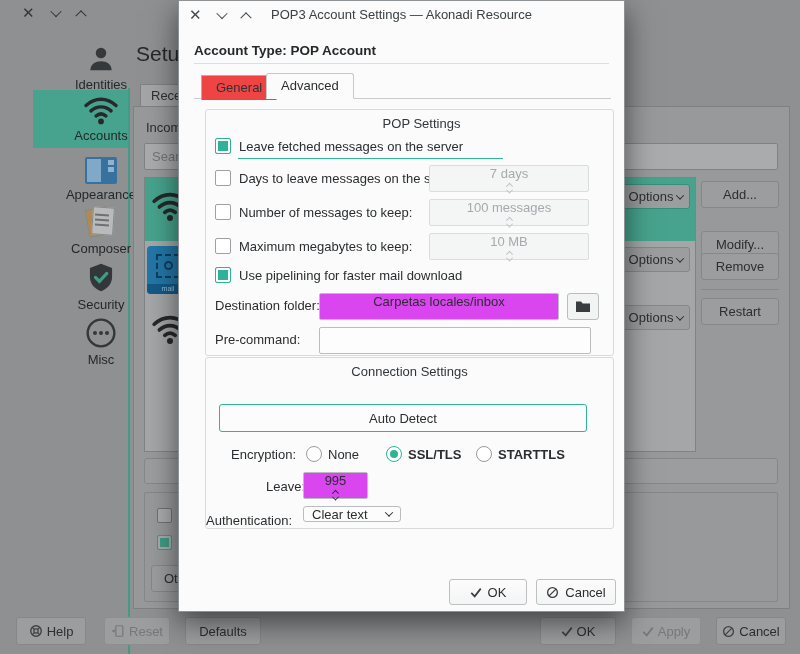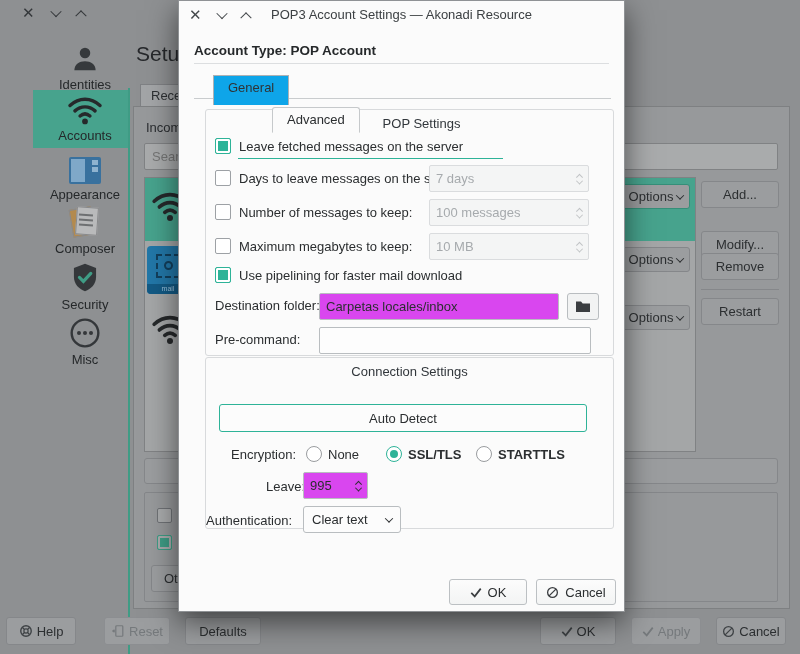--- a/index.html
+++ b/index.html
@@ -11,21 +11,21 @@
   }
   .abs { position:absolute; }
 
   
   .mw-ctl { top:5px; left:22px; display:flex; gap:17px; align-items:center; color:#34373a; }
   .glyph-x { font-size:15px; line-height:1; }
   .chv { display:inline-block; width:8px; height:8px; border-right:1.8px solid currentColor; border-bottom:1.8px solid currentColor; }
   .chv.down { transform:rotate(45deg) translate(-1px,-1px); }
   .chv.up   { transform:rotate(-135deg) translate(-2px,-2px); }
 
-  .side-item { left:0; width:130px; text-align:center; color:#25282a;padding-left:40px; }
+  .side-item { left:16px; width:130px; text-align:center; color:#25282a;padding-left:40px; }
   .side-item .lbl { display:block; margin-top:3px; }
   .side-sel { left:33px; width:97px; height:58px; background:#47a38d; }
   .accent-line { left:128px; top:88px; width:2px; height:566px; background:#3f9c85; }
 
   .mw-heading { left:136px; top:42px; font-size:21px; color:#26282b; white-space:nowrap; }
   .mw-tab { left:140px; top:84px; height:23px; padding:3px 10px; background:#a3a5a7;
             border:1px solid #7f8184; border-bottom:none; white-space:nowrap; overflow:hidden; }
   .mw-frame { left:133px; top:106px; width:657px; height:503px; background:#97999b; border:1px solid #7e8082; }
   .mw-label { white-space:nowrap; overflow:hidden; }
   .mw-field { background:#a9abac; border:1px solid #808284; border-radius:2px; color:#74777a;
@@ -59,51 +59,51 @@
   
   .dialog { left:178px; top:0; width:447px; height:612px; background:#fbfbfb;
             border:1px solid #8f9295; box-shadow:0 10px 28px rgba(0,0,0,.55); color:#2b2e30; }
   .dlg-ctl { top:6px; left:10px; display:flex; gap:16px; align-items:center; color:#45494c; }
   .dlg-title { top:6px; left:0; width:100%; text-align:center; color:#3c4043; }
   .dlg-acct { top:42px; left:15px; font-weight:bold; font-size:13.5px; color:#26292b; }
   .dlg-sep { top:62px; left:15px; width:415px; height:1px; background:#dcdee0; }
 
   .tabbar-line { top:97px; left:15px; width:417px; height:1px; background:#c9ccce; }
   .tab { position:absolute; padding:4px 14px; white-space:nowrap; }
-  .tab.inactive { top:74px; left:34px; height:30px; background:#0ea5e9; border:1px solid #aeb1b4; border-bottom:none; color:#2f3336; }
-  .tab.active { top:72px; left:93px; height:26px; background:#fbfbfb; border:1px solid #c6c9cb; border-bottom:1px solid #fbfbfb;
-                border-radius:3px 3px 0 0; z-index:2;margin-top:34px; }
+  .tab.inactive { top:74px; left:22px; height:25px; background:#ef4444; border:1px solid #aeb1b4; border-bottom:none; color:#2f3336; }
+  .tab.active { top:72px; left:87px; height:26px; background:#fbfbfb; border:1px solid #c6c9cb; border-bottom:1px solid #fbfbfb;
+                border-radius:3px 3px 0 0; z-index:2; }
 
   .group { position:absolute; left:26px; width:409px; border:1px solid #d8dadc; border-radius:3px; background:#fbfbfb; }
   .group-title { text-align:center; padding-top:6px; color:#31363b; }
 
   .dcb { display:inline-block; width:16px; height:16px; background:#fff; border:1px solid #9da1a5; border-radius:2px; flex:none; }
   .dcb.checked { background:#2eb398; border-color:#2eb398; box-shadow:inset 0 0 0 2px #fff; }
   .row { position:absolute; display:flex; align-items:center; gap:8px; white-space:nowrap; }
   .focus-underline { position:absolute; height:1px; background:#2eb398; }
 
   .spin { position:absolute; height:27px; border-radius:2px; display:flex; align-items:center;
-          padding:0 6px; justify-content:space-between; }
+          padding:0 6px; justify-content:space-between;flex-direction:column; }
   .spin.disabled { background:#f4f5f5; border:1px solid #dadcde; color:#a6aaad; }
   .spin.enabled  { background:#d946ef; border:1px solid #b9bdc0; color:#2b2e30; }
   .spin-arrows { display:flex; flex-direction:column; gap:3px; align-items:center; }
   .spin-arrows .chv { width:5px; height:5px; border-width:1.4px; }
   .spin.disabled .spin-arrows { color:#c0c3c5; }
 
   .dfield { position:absolute; height:27px; background:#fdfdfd; border:1px solid #b9bdc0; border-radius:2px;
             font-family:inherit; font-size:13px; color:#2b2e30; padding:0 7px; }
   .icon-btn { position:absolute; height:27px; width:32px; background:#f2f3f3; border:1px solid #b9bdc0;
               border-radius:3px; display:flex; align-items:center; justify-content:center; }
 
   .autodetect { position:absolute; background:#fcfcfc; border:1px solid #2eb398; border-radius:3px;
                 display:flex; align-items:center; justify-content:center; }
   .radio { display:inline-block; width:16px; height:16px; border-radius:50%; background:#fff; border:1px solid #999c9f; position:relative; flex:none; }
   .radio.sel { border-color:#2eb398; }
   .radio.sel::after { content:""; position:absolute; left:3px; top:3px; width:8px; height:8px; border-radius:50%; background:#2eb398; }
-  .combo { position:absolute; height:27px; background:#fcfcfc; border:1px solid #b9bdc0; border-radius:3px;
+  .combo { position:absolute; height:16px; background:#fcfcfc; border:1px solid #b9bdc0; border-radius:3px;
            display:flex; align-items:center; justify-content:space-between; padding:0 8px; }
   .dlg-btn { position:absolute; height:26px; background:linear-gradient(#fcfcfc,#f3f4f4); border:1px solid #bcc0c3;
              border-radius:3px; display:flex; align-items:center; justify-content:center; gap:6px; color:#2b2e30; }
   svg { display:block; }
 </style>
 </head>
 <body>
 
 <div>
 
@@ -229,21 +229,21 @@
       <span class="cb"></span>
       <span>Be</span>
     </div>
     <div class="row" style="left:12px; top:42px;">
       <span class="cb checked-dim"></span>
       <span>De</span>
     </div>
     <div class="mw-btn" style="position:absolute; left:6px; top:72px; width:105px; height:27px; justify-content:flex-start; padding-left:12px;">Othe</div>
   </div>
 
-  <div class="abs mw-btn" style="left:6px; top:617px; width:70px; height:28px;">
+  <div class="abs mw-btn" style="left:16px; top:617px; width:70px; height:28px;">
     <svg width="14" height="14" viewBox="0 0 16 16">
       <circle cx="8" cy="8" r="6" stroke="#3f4346" stroke-width="1.6" fill="none"></circle>
       <circle cx="8" cy="8" r="2.4" stroke="#3f4346" stroke-width="1.4" fill="none"></circle>
       <path d="M4 4l2 2M12 4l-2 2M4 12l2-2M12 12l-2-2" stroke="#3f4346" stroke-width="1.4"></path>
     </svg>
     <span>Help</span>
   </div>
   <div class="abs mw-btn disabled" style="left:104px; top:617px; width:66px; height:28px;">
     <svg width="14" height="14" viewBox="0 0 16 16">
       <rect x="5.5" y="2" width="8" height="12" rx="1" stroke="#75797c" stroke-width="1.4" fill="none"></rect>

